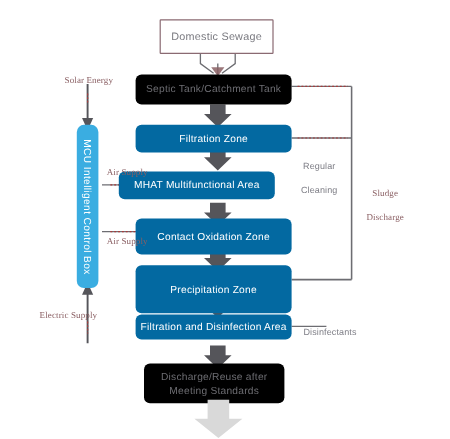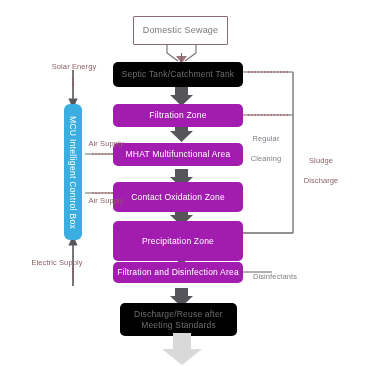--- a/index.html
+++ b/index.html
@@ -21,21 +21,21 @@
     position: absolute;
     display: flex;
     align-items: center;
     justify-content: center;
     text-align: center;
     border-radius: 5px;
     line-height: 1.25;
     padding: 2px 4px;
   }
   .node-blue {
-    background: #a21caf;
+    background: #0369a1;
     color: #ffffff;
     font-size: 8.5px;
     letter-spacing: .2px;
   }
   .node-grey {
     background: #000000;
     color: #6d6d72;
     font-size: 8.5px;
     letter-spacing: .2px;
   }
@@ -64,21 +64,21 @@
   }
   .lbl {
     position: absolute;
     font-size: 7.5px;
     line-height: 1.35;
     text-align: center;
     white-space: pre-line;
     letter-spacing: .1px;
   }
   .lbl-grey { color: #7e7e86; }
-  .lbl-red  { color: #8a5f63; }
+  .lbl-red  { color: #8a5f63; font-family: Liberation Serif, serif; }
   .final-arrow { position: absolute; }
 </style>
 </head>
 <body>
 
 <div id="diagram">
 
   <svg width="375" height="366" viewBox="0 0 375 366" style="position:absolute;left:0;top:0;">
     <defs>
       <marker id="mk-dark" markerWidth="7" markerHeight="7" refX="3.5" refY="3.5" orient="auto">
@@ -143,21 +143,21 @@
   </div>
 
   <div class="node node-grey" style="left:113px;top:62px;width:130px;height:25px;">
     <span>Septic Tank/Catchment Tank</span>
   </div>
 
   <div class="node node-blue" style="left:113px;top:104px;width:130px;height:23px;">
     <span>Filtration Zone</span>
   </div>
 
-  <div class="node node-blue" style="left:113px;top:143px;width:130px;height:23px;">
+  <div class="node node-blue" style="left:99px;top:143px;width:130px;height:23px;">
     <span>MHAT Multifunctional Area</span>
   </div>
 
   <div class="node node-blue" style="left:113px;top:182px;width:130px;height:30px;">
     <span>Contact Oxidation Zone</span>
   </div>
 
   <div class="node node-blue" style="left:113px;top:221px;width:130px;height:40px;">
     <span>Precipitation Zone</span>
   </div>

